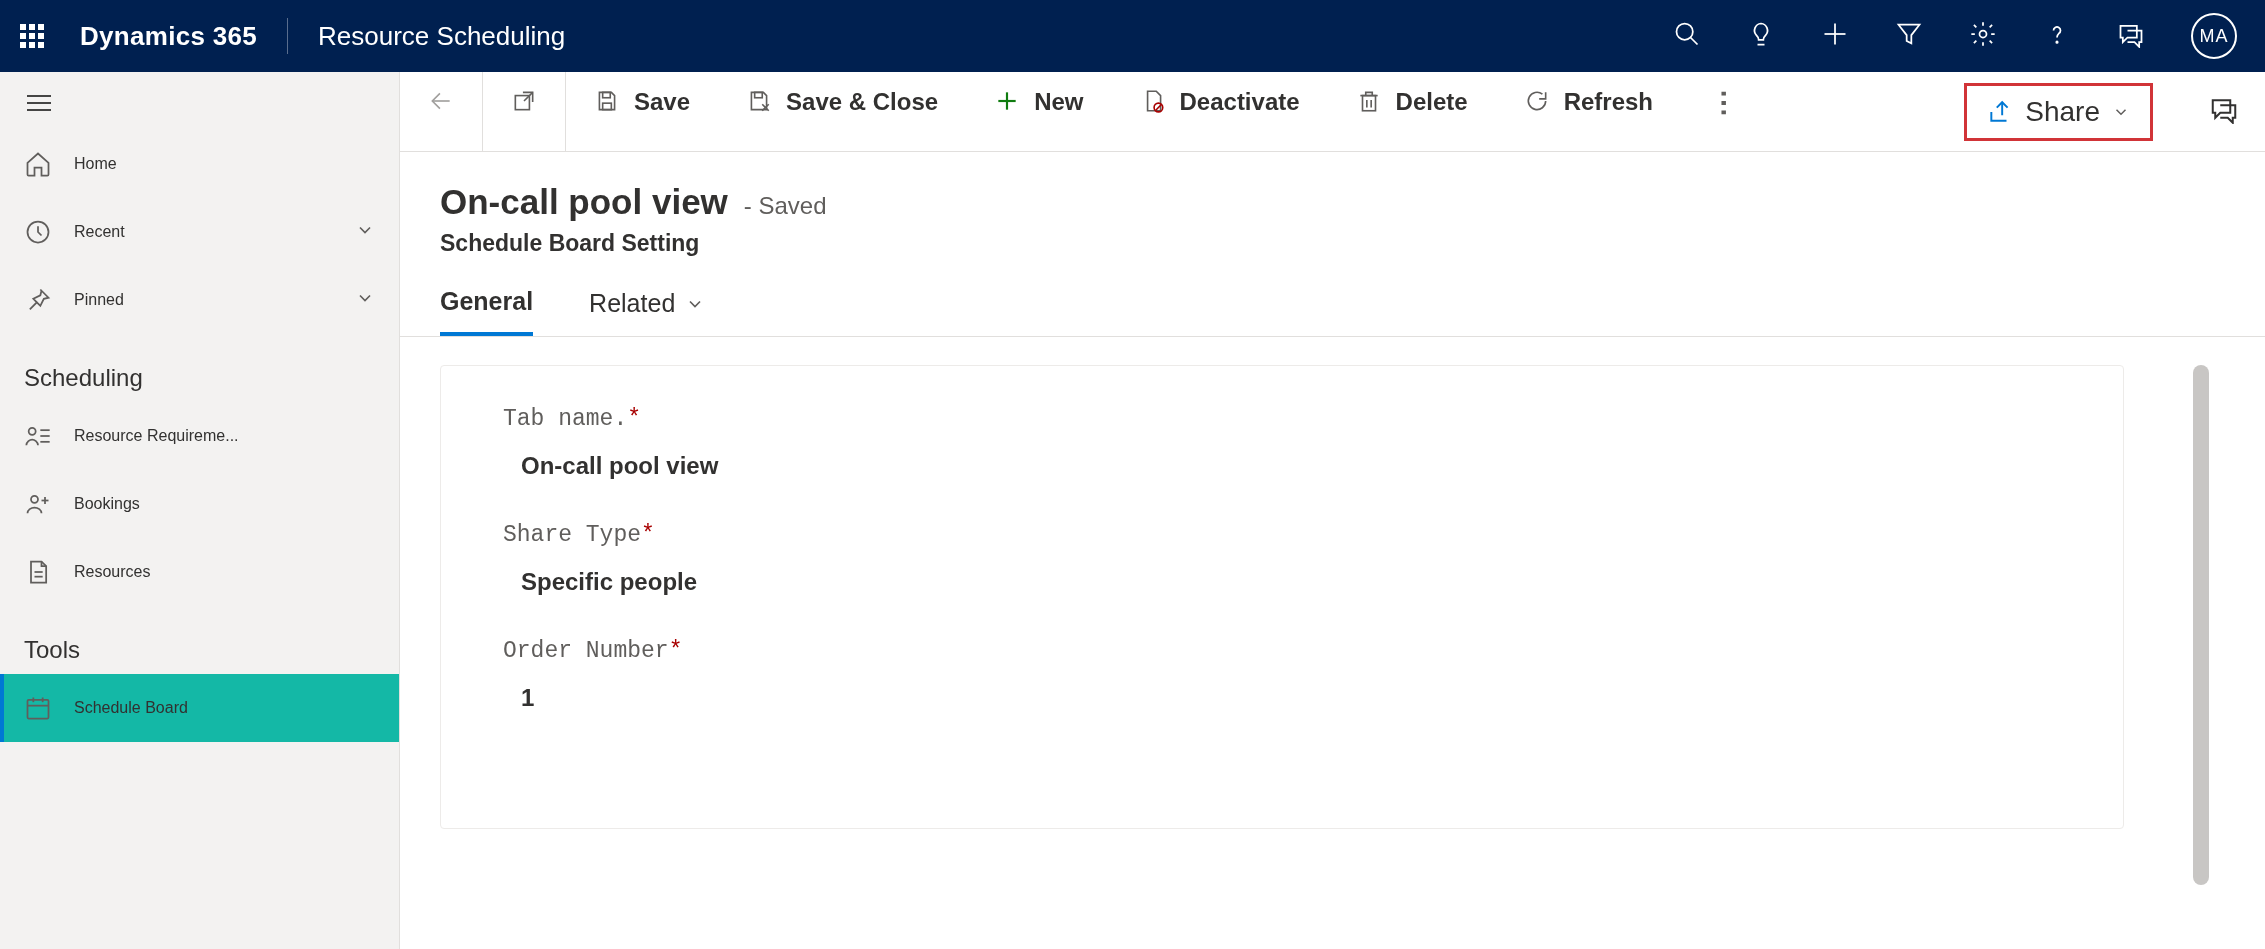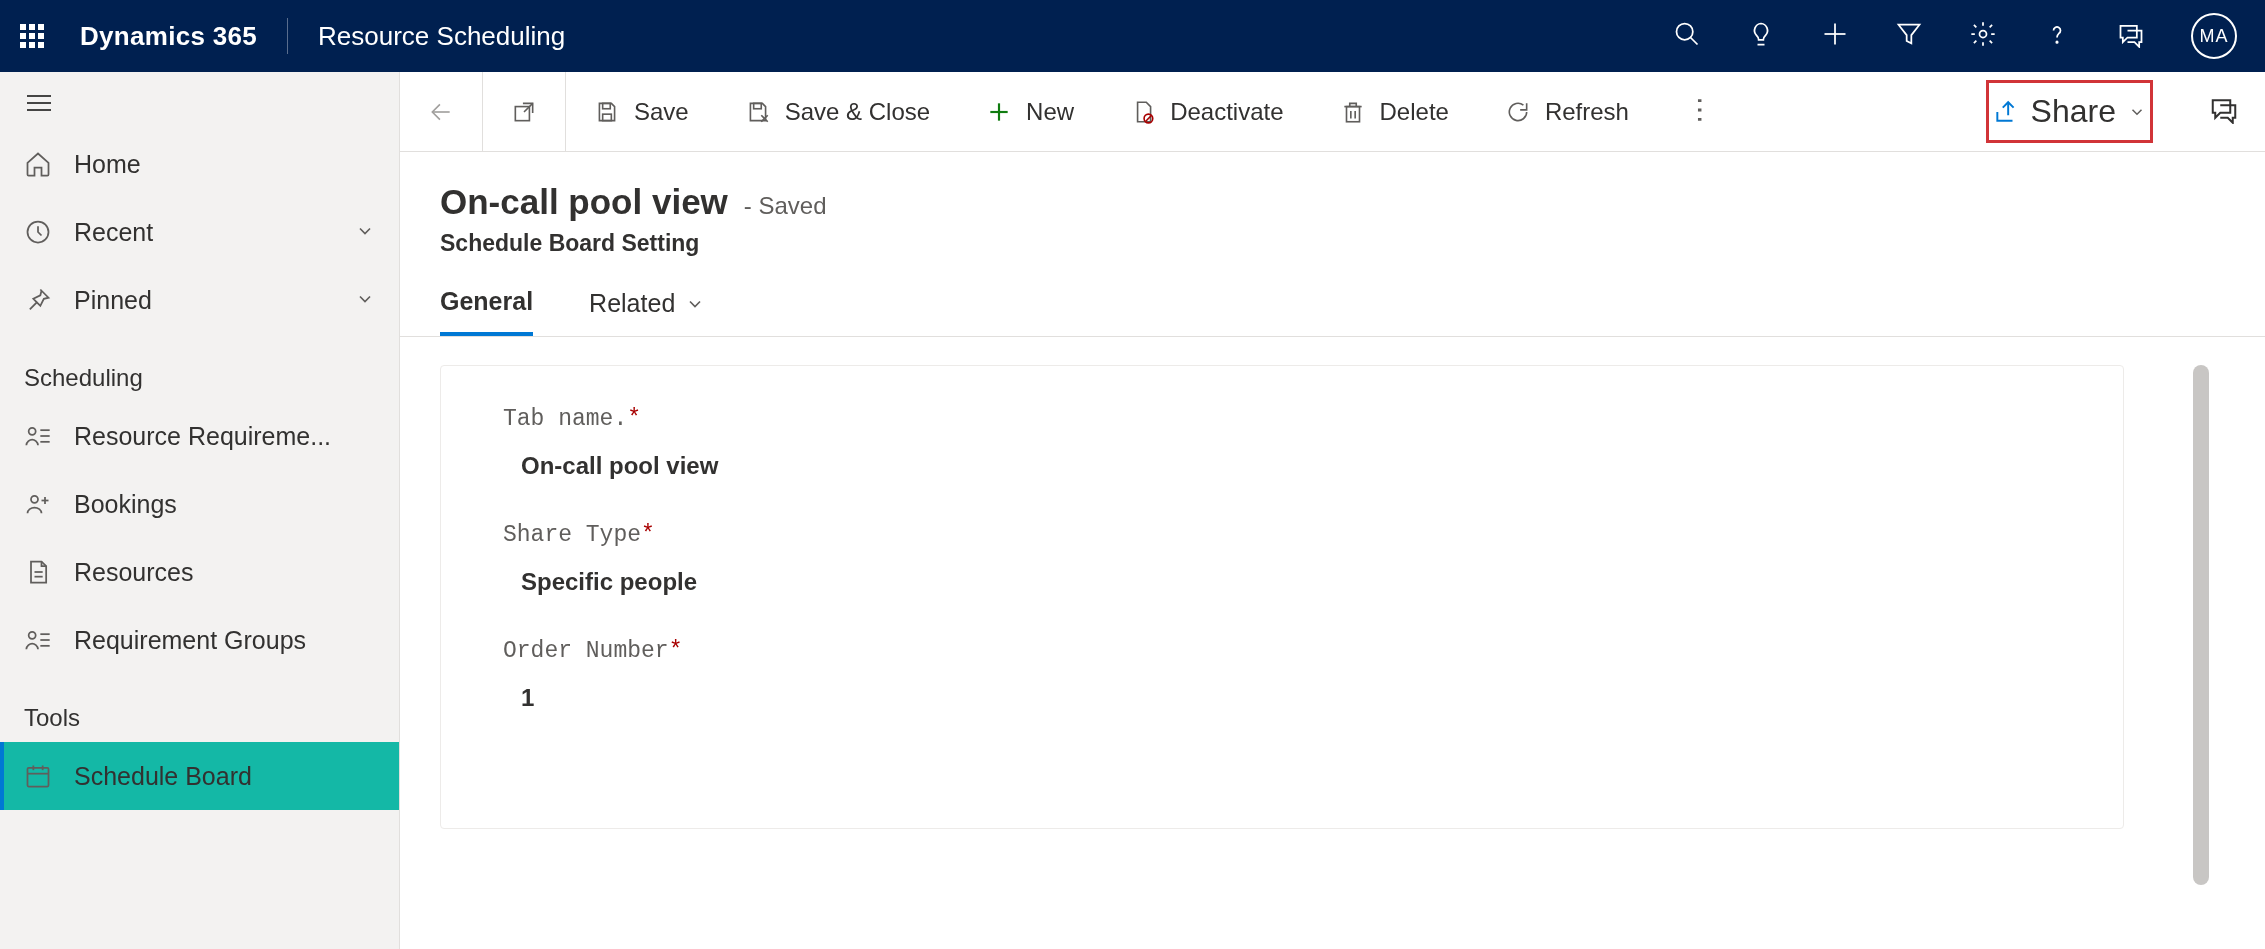--- a/index.html
+++ b/index.html
@@ -59,21 +59,21 @@
     overflow: hidden;
   }
   .nav-toggle {
     padding: 14px 26px;
   }
   .nav-toggle svg { width: 26px; height: 18px; stroke: #323130; stroke-width: 1.8; }
   .nav-item {
     display: flex; align-items: center;
     height: 68px;
     padding: 0 24px;
-    font-size: 25px;
+    font-size: 16px;
     color: #323130;
     gap: 22px;
     white-space: nowrap;
   }
   .nav-item .chev { margin-left: auto; }
   .nav-item svg.icon { width: 28px; height: 28px; stroke: #605e5c; fill: none; stroke-width: 1.5; }
   .nav-item .chev svg { width: 20px; height: 20px; stroke: #605e5c; fill: none; stroke-width: 2; }
   .nav-section {
     font-size: 24px; font-weight: 400;
     padding: 30px 24px 10px;
@@ -95,36 +95,37 @@
   .cmdbar {
     height: 80px;
     border-bottom: 1px solid #e1dfdd;
     display: flex; align-items: center;
     font-size: 24px;
   }
   .cmd-left {
     display: flex; align-items: center; height: 100%;
   }
   .cmd-cell {
-    display: flex; align-items: center; gap: 14px;
+    display: flex; align-items: flex-start; gap: 14px;
     padding: 16px 28px;
     height: 100%;
+    font-weight: bold;
   }
   .cmd-cell.bordered { border-right: 1px solid #e1dfdd; }
   .cmd-cell svg { width: 26px; height: 26px; stroke: #605e5c; fill: none; stroke-width: 1.5; }
   .cmd-cell.new svg { stroke: #107c10; stroke-width: 2; }
   .cmd-cell.back svg { stroke: #a19f9d; }
   .overflow-dots { font-size: 28px; letter-spacing: 3px; transform: rotate(90deg); color: #605e5c; }
   .cmdbar-spacer { flex: 1; }
   .share-btn {
     display: flex; align-items: center; gap: 12px;
     border: 3px solid #d13438;
-    padding: 10px 4px;
+    padding: 10px 20px;
     margin-right: 30px;
-    font-size: 32px;
+    font-size: 28px;
   }
   .share-btn svg.icon-share { width: 26px; height: 26px; stroke: #0078d4; fill: none; stroke-width: 1.8; }
   .share-btn svg.chev { width: 18px; height: 18px; stroke: #605e5c; fill: none; stroke-width: 2; }
   .right-rail-icon { padding: 0 26px; }
   .right-rail-icon svg { width: 30px; height: 30px; stroke: #323130; fill: none; stroke-width: 1.6; }
 
   
   .page-header { padding: 30px 40px 0; }
   .page-title-row { display: flex; align-items: baseline; gap: 16px; }
   .page-title { font-size: 35px; font-weight: 600; }
@@ -292,30 +293,20 @@
       <span>Bookings</span>
     </div>
     <div class="nav-item">
       <svg class="icon" viewBox="0 0 24 24">
           <path d="M6 3h9l4 4v14H6z"></path>
           <path d="M15 3v4h4"></path>
           <line x1="9" y1="12" x2="16" y2="12"></line>
           <line x1="9" y1="16" x2="16" y2="16"></line>
         </svg>
       <span>Resources</span>
-    </div>
-    <div class="nav-item">
-      <svg class="icon" viewBox="0 0 24 24">
-          <circle cx="7" cy="8" r="3"></circle>
-          <path d="M2 20c0-3 3-5 5-5s5 2 5 5"></path>
-          <line x1="14" y1="7" x2="22" y2="7"></line>
-          <line x1="14" y1="12" x2="22" y2="12"></line>
-          <line x1="14" y1="17" x2="22" y2="17"></line>
-        </svg>
-      <span>Requirement Groups</span>
     </div>
 
     <div class="nav-section">Tools</div>
 
     <div class="nav-item active">
       <svg class="icon" viewBox="0 0 24 24">
           <rect x="3" y="5" width="18" height="16" rx="1"></rect>
           <line x1="3" y1="10" x2="21" y2="10"></line>
           <line x1="8" y1="3" x2="8" y2="7"></line>
           <line x1="16" y1="3" x2="16" y2="7"></line>

